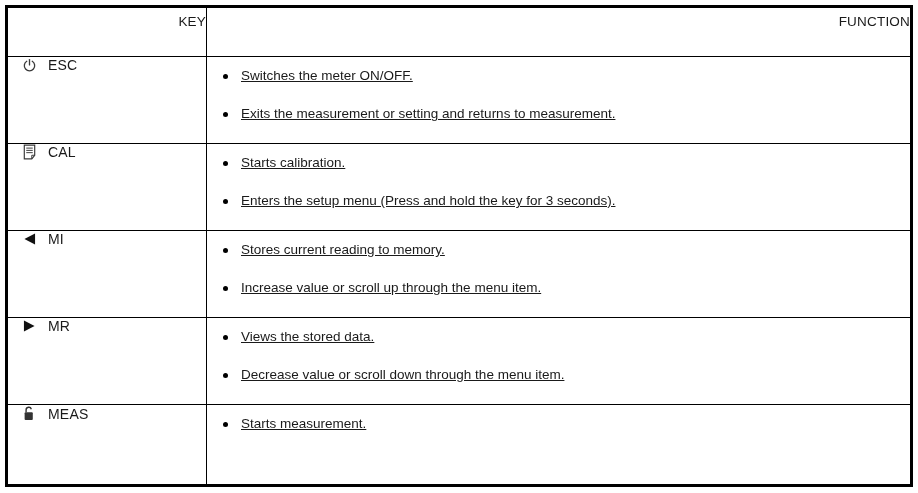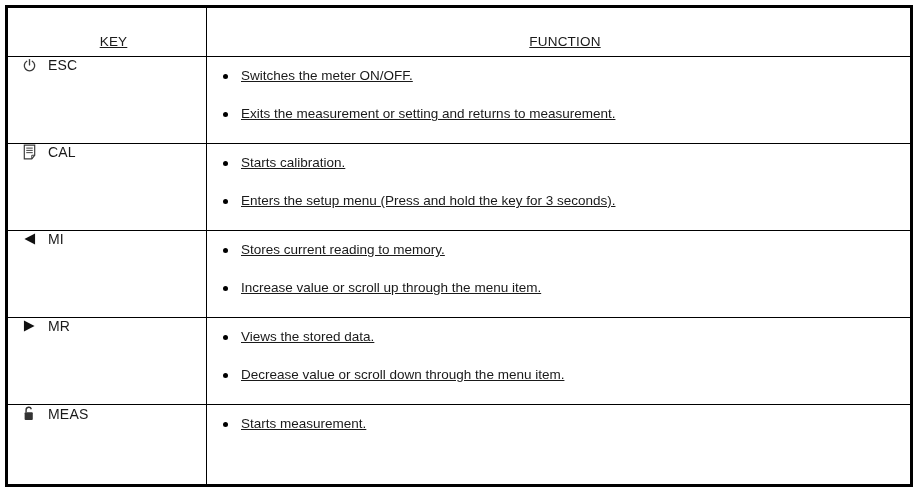--- a/index.html
+++ b/index.html
@@ -29,26 +29,25 @@
   
   table.key-function { border: 3px solid #000; }
   table.key-function tr > *:first-child { border-left: 3px solid #000; }
   table.key-function tr > *:last-child { border-right: 3px solid #000; }
   table.key-function tr:first-child > * { border-top: 3px solid #000; }
   table.key-function tr:last-child > * { border-bottom: 3px solid #000; }
 
   col.key-col { width: 200px; }
 
   th.hdr {
-    text-align: center;
-    padding: 26px 0 0 13px;
+    text-align: right;
+    padding: 6px 0 0 13px;
     font-weight: 400;
     font-size: 14px;
     letter-spacing: 0.2px;
-    text-decoration: underline;
   }
   td.key-cell {
     padding: 0 0 24px 13px;
     vertical-align: middle;
   }
   .key-inner {
     display: flex;
     align-items: center;
   }
   .key-icon {

